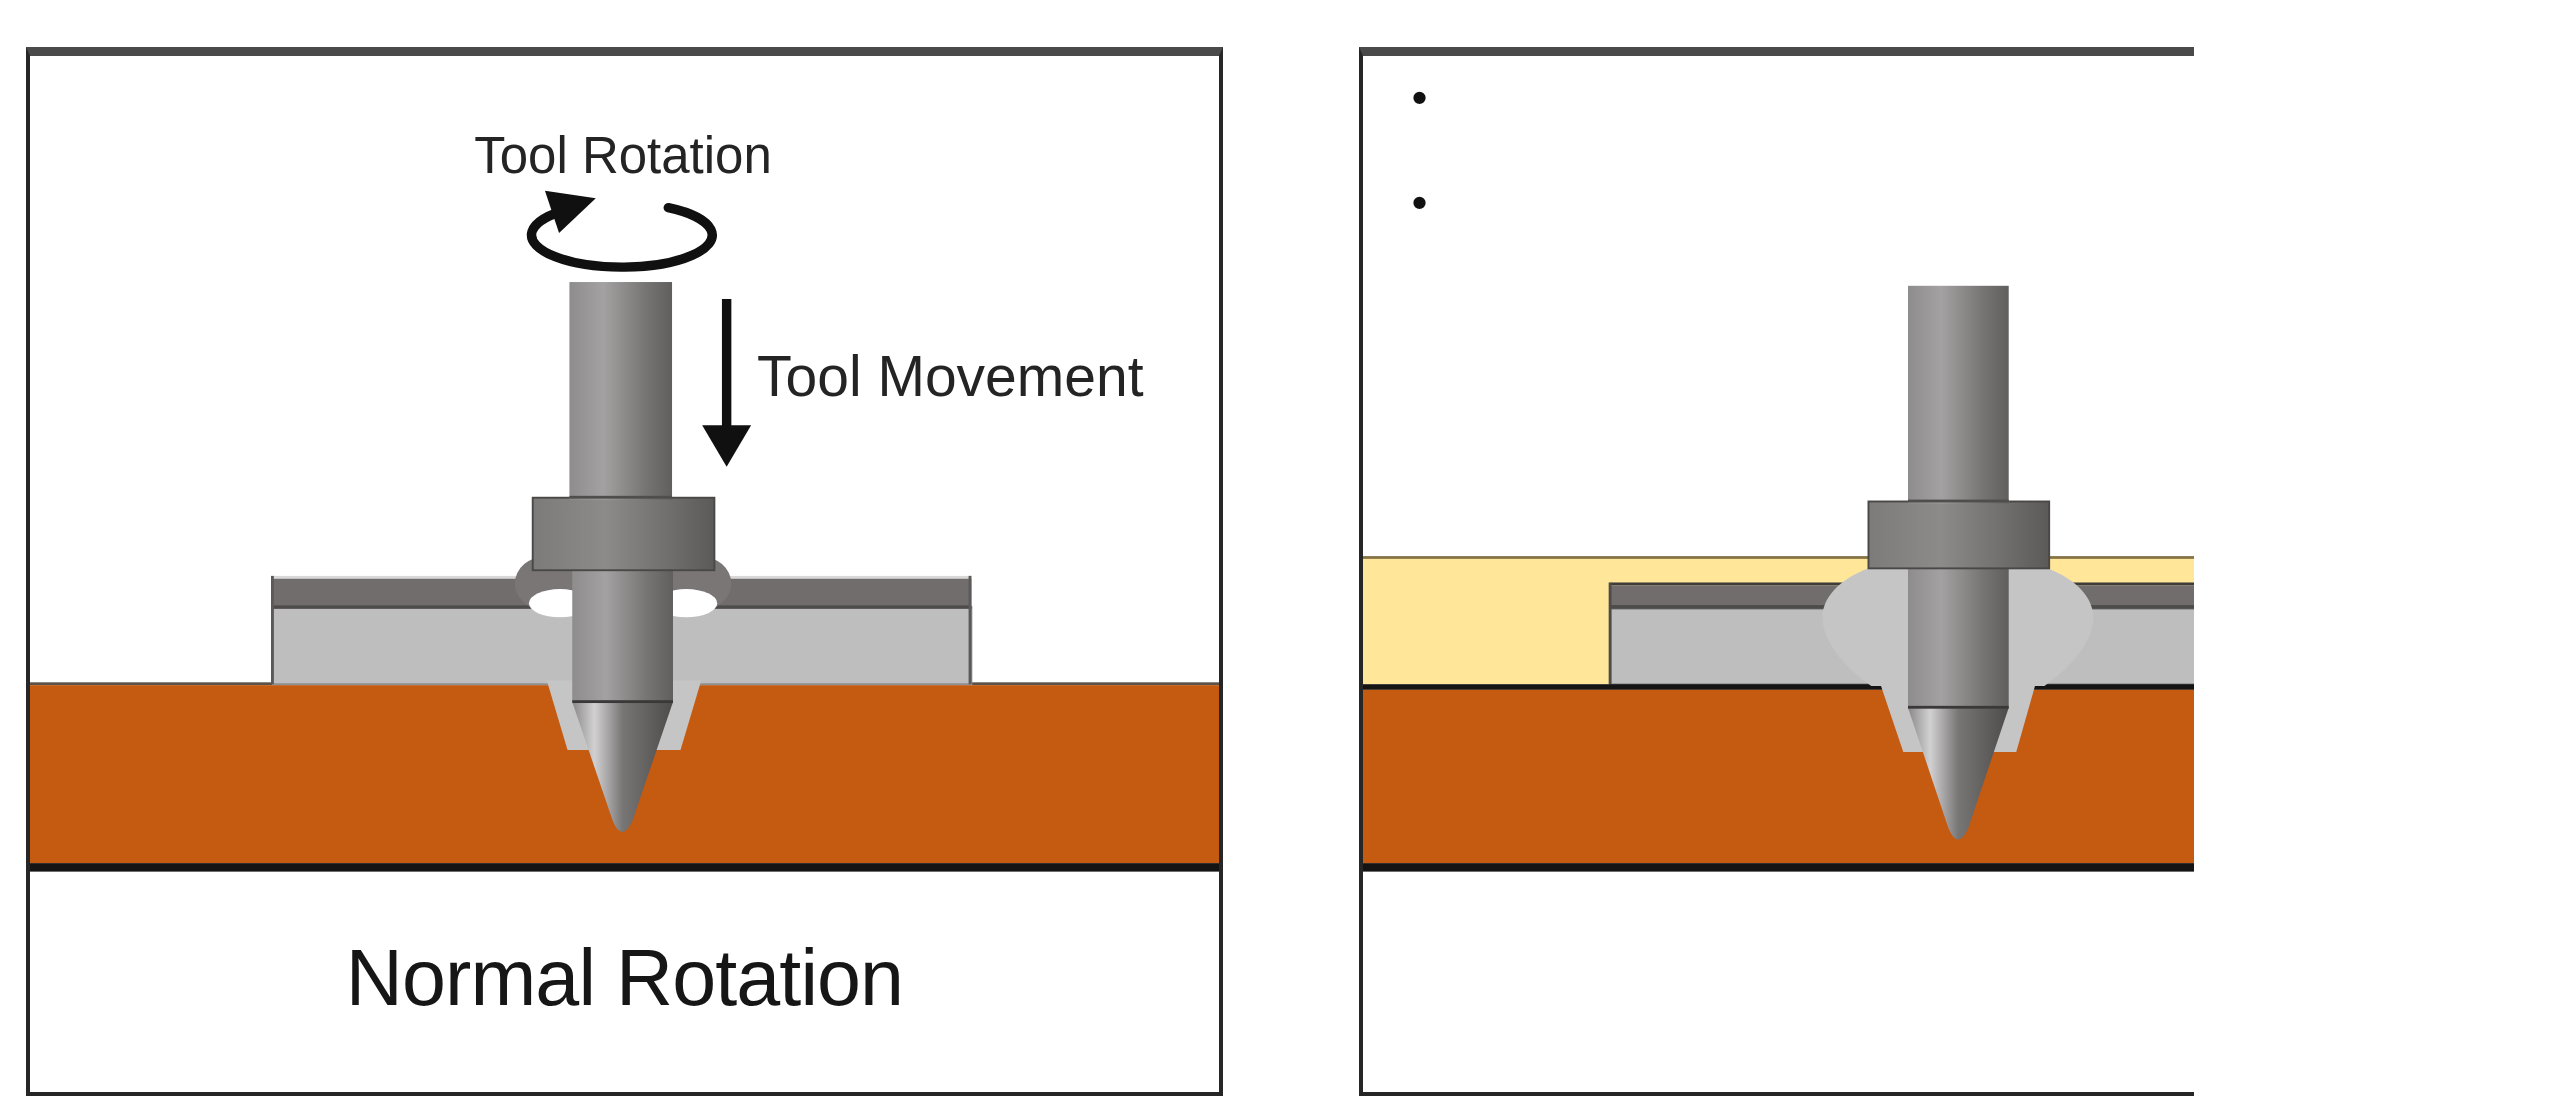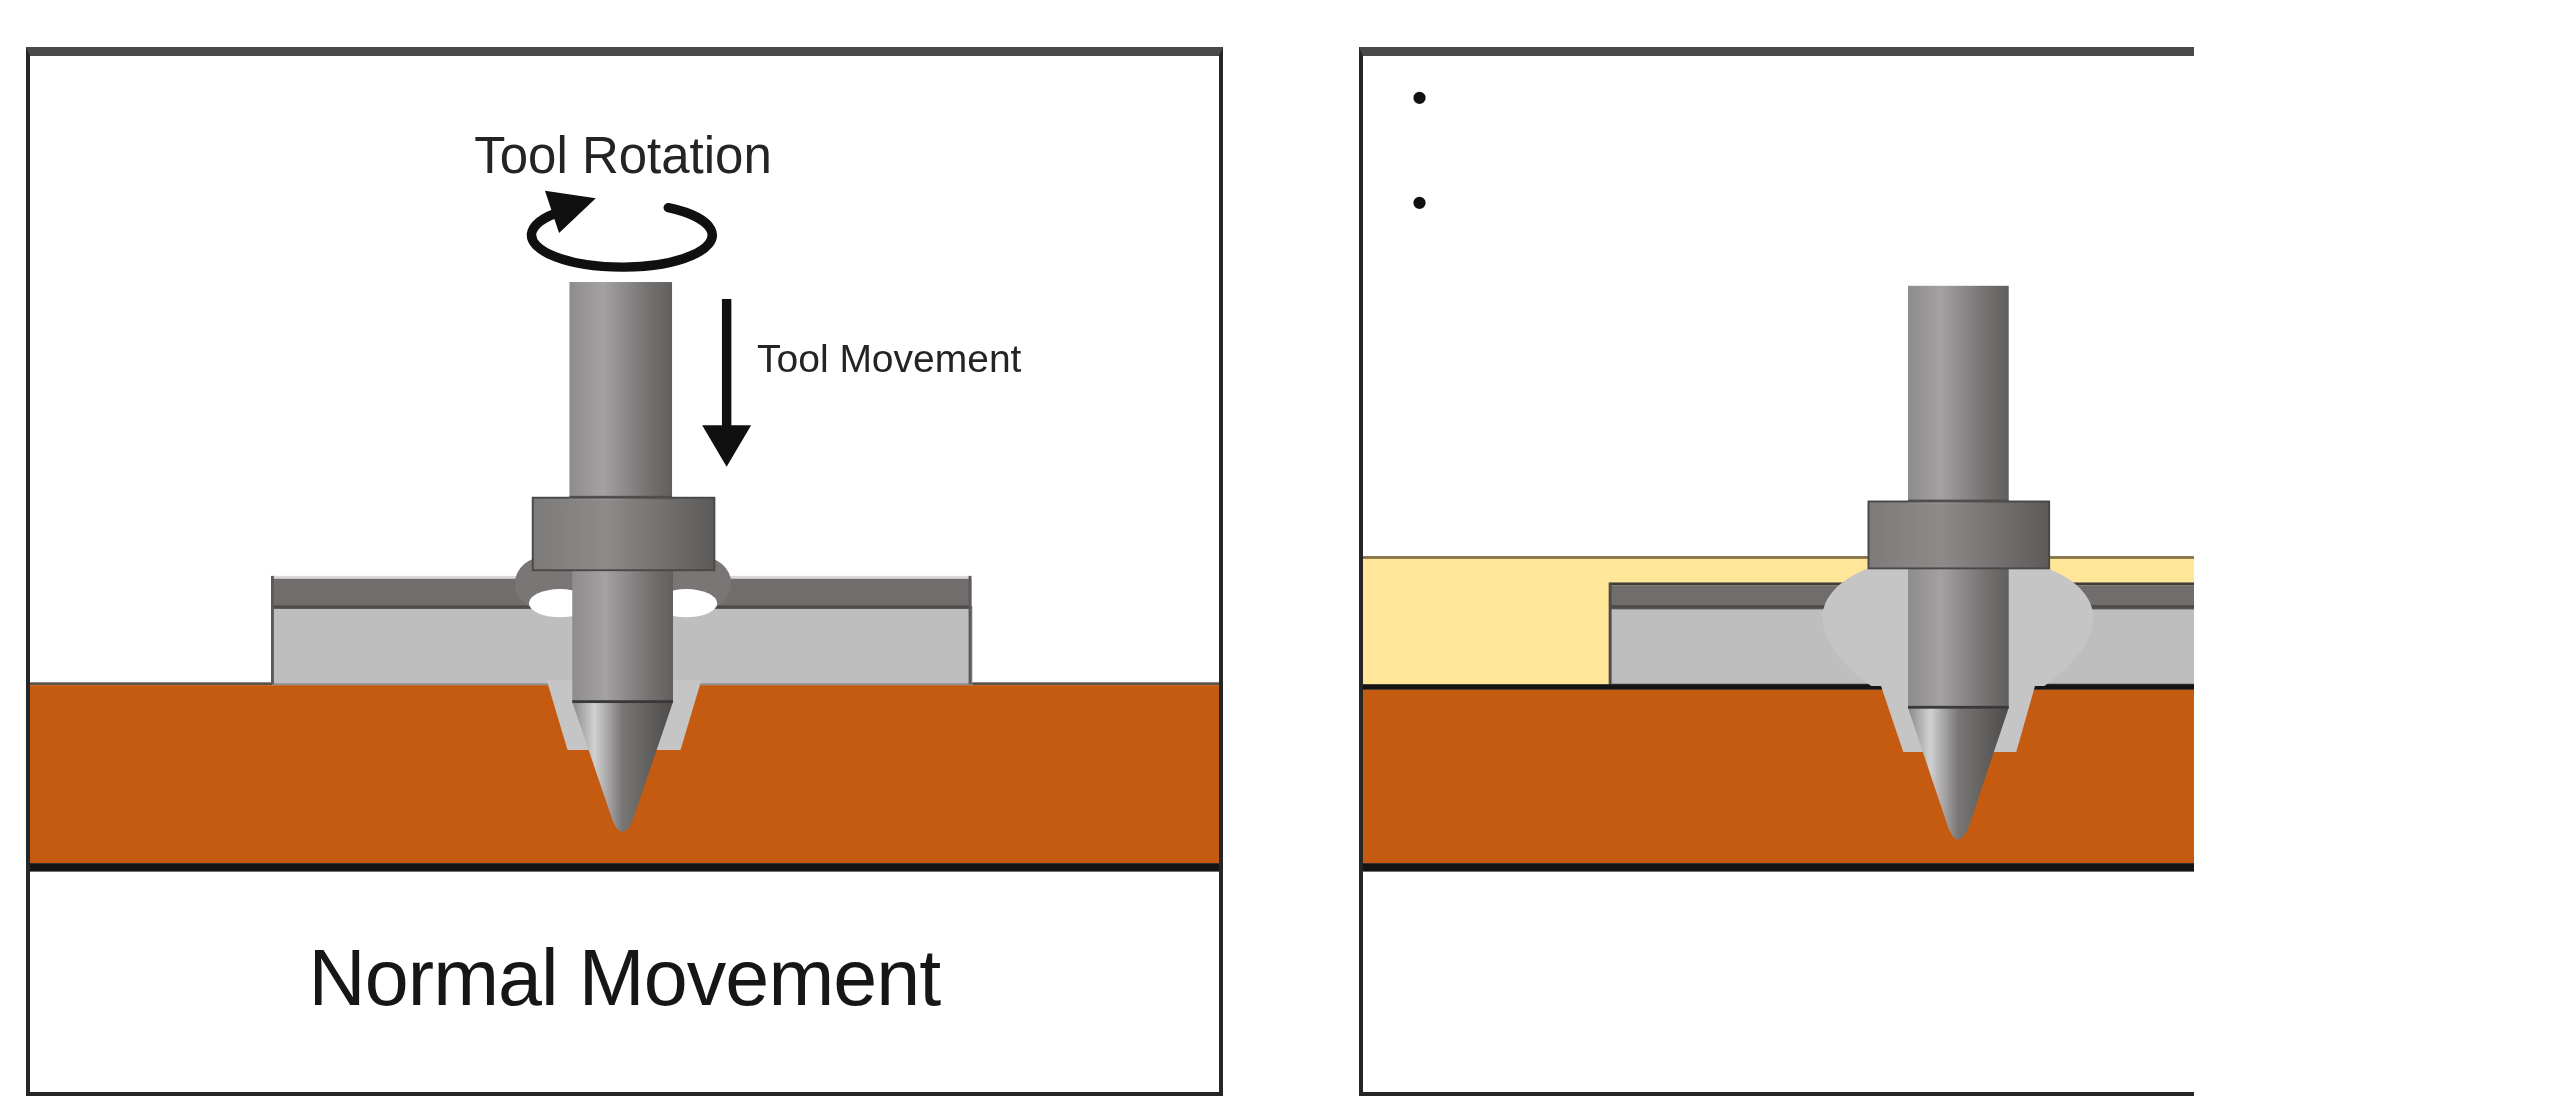--- a/index.html
+++ b/index.html
@@ -5,21 +5,21 @@
   html,body{margin:0;padding:0;background:#ffffff;}
   #screen{position:relative;width:2194px;height:1103px;background:#ffffff;overflow:hidden;
           font-family:"Liberation Sans",sans-serif;color:#1d1d1d;}
   .panel{position:absolute;top:47px;width:1189px;height:1036px;background:#ffffff;
          border:4.7px solid #262626;border-top:9.4px solid #4a4a4a;box-sizing:content-box;}
   #panel-left{left:26px;}
   #panel-right{left:1359px;width:1186px;}
   .panel svg{position:absolute;left:0;top:0;width:100%;height:100%;display:block;}
   .label{position:absolute;white-space:nowrap;color:#242424;}
   .rot-label{left:414px;top:70px;width:358px;text-align:center;font-size:51px;}
-  .move-label{left:727px;top:281px;font-size:39px;}
+  .move-label{left:727px;top:287px;font-size:57px;}
   .caption{left:0;right:0;top:876px;text-align:center;font-size:79px;letter-spacing:-0.9px;color:#161616;}
   .bullets{position:absolute;left:49px;top:17px;}
   .bullet-row{display:flex;align-items:baseline;height:66px;margin-bottom:39px;
               font-size:55px;font-weight:bold;letter-spacing:-0.9px;color:#111;}
   .bullet-dot{width:49px;font-size:43px;font-weight:bold;}
 </style>
 </head>
 <body>
 
 <div id="screen">
@@ -85,21 +85,21 @@
       </g>
 
       <g>
         <rect x="735" y="258" width="10" height="136" fill="#101010"></rect>
         <path d="M 714 392 L 766 392 L 740 436 Z" fill="#101010"></path>
       </g>
     </svg>
 
     <div class="label rot-label">Tool Rotation</div>
     <div class="label move-label">Tool Movement</div>
-    <div class="label caption">Normal Movement</div>
+    <div class="label caption">Normal Rotation</div>
   </div>
 
   <div class="panel" id="panel-right">
     <svg viewBox="0 0 1260 1100" preserveAspectRatio="none">
 
       <g>
         <rect x="0" y="531" width="1260" height="3" fill="#857243"></rect>
         <rect x="0" y="534" width="1260" height="133" fill="#FFE699"></rect>
       </g>
 

